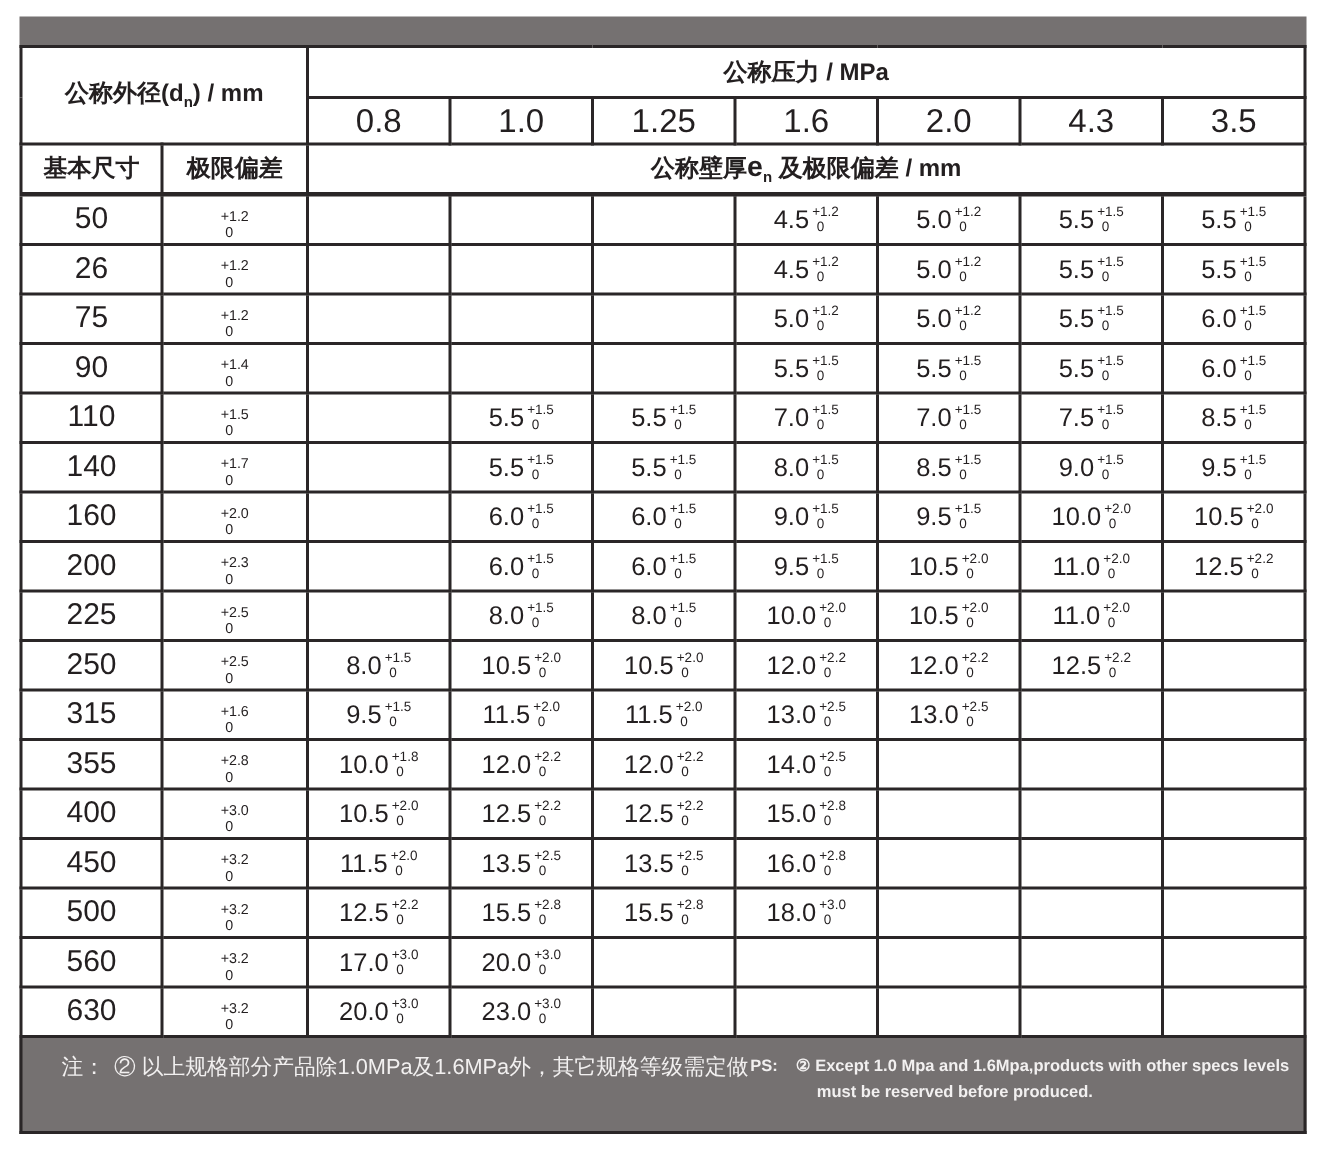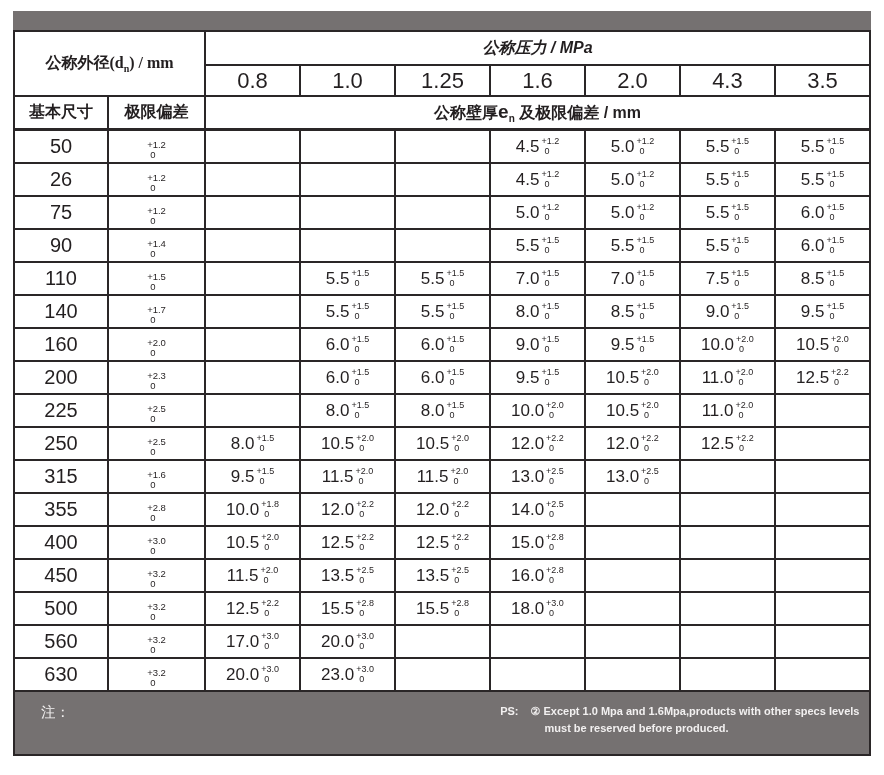--- a/index.html
+++ b/index.html
@@ -18,22 +18,22 @@
   table{
     width:100%;border-collapse:collapse;table-layout:fixed;
     border:2.5px solid var(--border);
   }
   th,td{
     border:2px solid var(--border);
     text-align:center;vertical-align:middle;padding:0;
     overflow:hidden;white-space:nowrap;
   }
   thead th{font-weight:bold;}
-  .od-header{font-size:16px;font-family:Liberation Serif, serif;}
-  .pressure-title{font-size:16px;height:32px;font-style:italic;}
+  .od-header{font-size:16px;}
+  .pressure-title{font-size:16px;height:32px;}
   tr.pressure-values th{font-weight:normal;font-size:22px;height:29px;}
   tr.subheader th{font-size:16px;height:31px;text-align:center;}
   tr.subheader{border-bottom:3px solid var(--border);}
   .wall-title .e{font-size:19px;font-weight:bold;}
   sub{font-size:10px;}
   tbody td{height:31px;font-size:17px;}
   td.size{font-size:20px;}
   .cellv{display:inline-flex;align-items:center;justify-content:center;}
   .v{display:inline-block;}
   .tol{
@@ -790,20 +790,21 @@
           <td></td>
           <td></td>
         </tr>
       </tbody>
   </table>
 
   <div class="notes">
     <div class="note zh">
       <span class="note-label">注：</span>
       <div class="note-items">
+        <div>② 以上规格部分产品除1.0MPa及1.6MPa外，其它规格等级需定做</div>
       </div>
     </div>
     <div class="note en">
       <span class="note-label">PS:</span>
       <div class="note-items">
         <div>② Except 1.0 Mpa and 1.6Mpa,products with other specs levels must be reserved before produced.</div>
       </div>
     </div>
   </div>
 </div>

